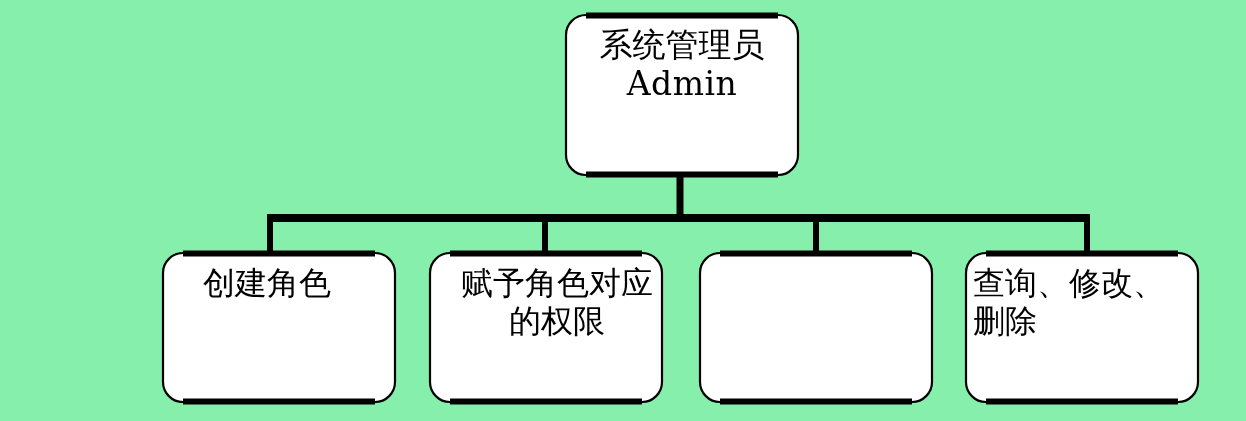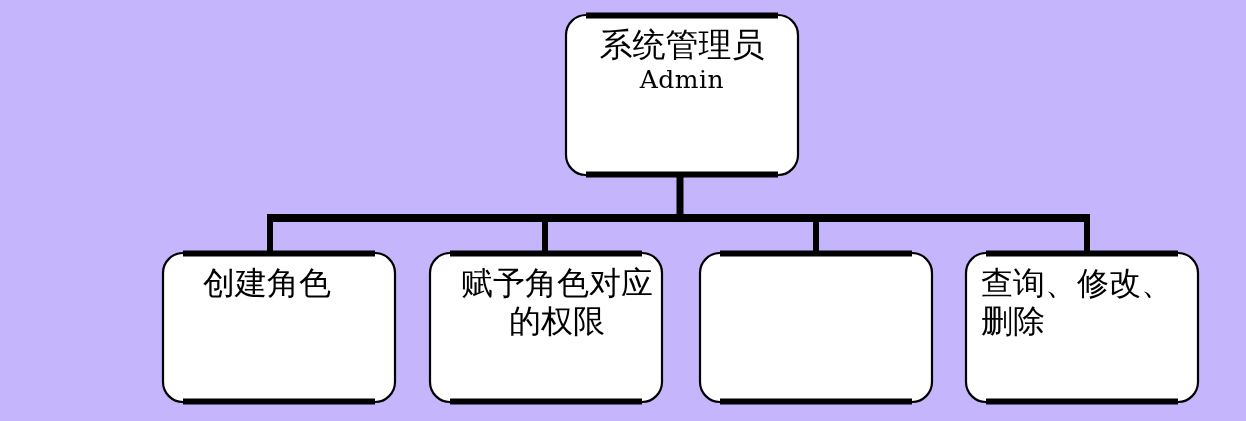--- a/index.html
+++ b/index.html
@@ -5,21 +5,21 @@
 <style>
   html, body {
     margin: 0;
     padding: 0;
     background: #ffffff;
   }
   #canvas {
     position: relative;
     width: 1246px;
     height: 421px;
-    background: #c4b5fd;
+    background: #86efac;
     overflow: hidden;
     font-family: "DejaVu Serif", "Liberation Serif", serif;
   }
   svg.diagram {
     position: absolute;
     left: 0;
     top: 0;
     width: 1246px;
     height: 421px;
   }
@@ -60,32 +60,32 @@
   }
   .label-root {
     left: 566px;
     top: 26px;
     width: 232px;
     text-align: center;
     font-size: 33px;
   }
   .label-root .line2 {
     display: block;
-    font-size: 25px;
+    font-size: 33px;
     letter-spacing: 0.5px;
   }
   .label-child {
     top: 265px;
     width: 226px;
     font-size: 32px;
   }
   .label-c1 { left: 154px; text-align: center; }
   .label-c2 { left: 444px; text-align: center; padding: 0 4px; }
   .label-c3 { left: 703px; text-align: center; padding: 0 2px; }
-  .label-c4 { left: 969px; text-align: left;  padding: 0 12px; }
+  .label-c4 { left: 969px; text-align: left;  padding: 0 4px; }
 </style>
 </head>
 <body>
 
 <div id="canvas">
 
   <svg class="diagram" viewBox="0 0 1246 421" xmlns="http://www.w3.org/2000/svg">
 
     <g>
       <rect class="node-box node-box-thin" x="566" y="15" width="232" height="160" rx="20" ry="20"></rect>

